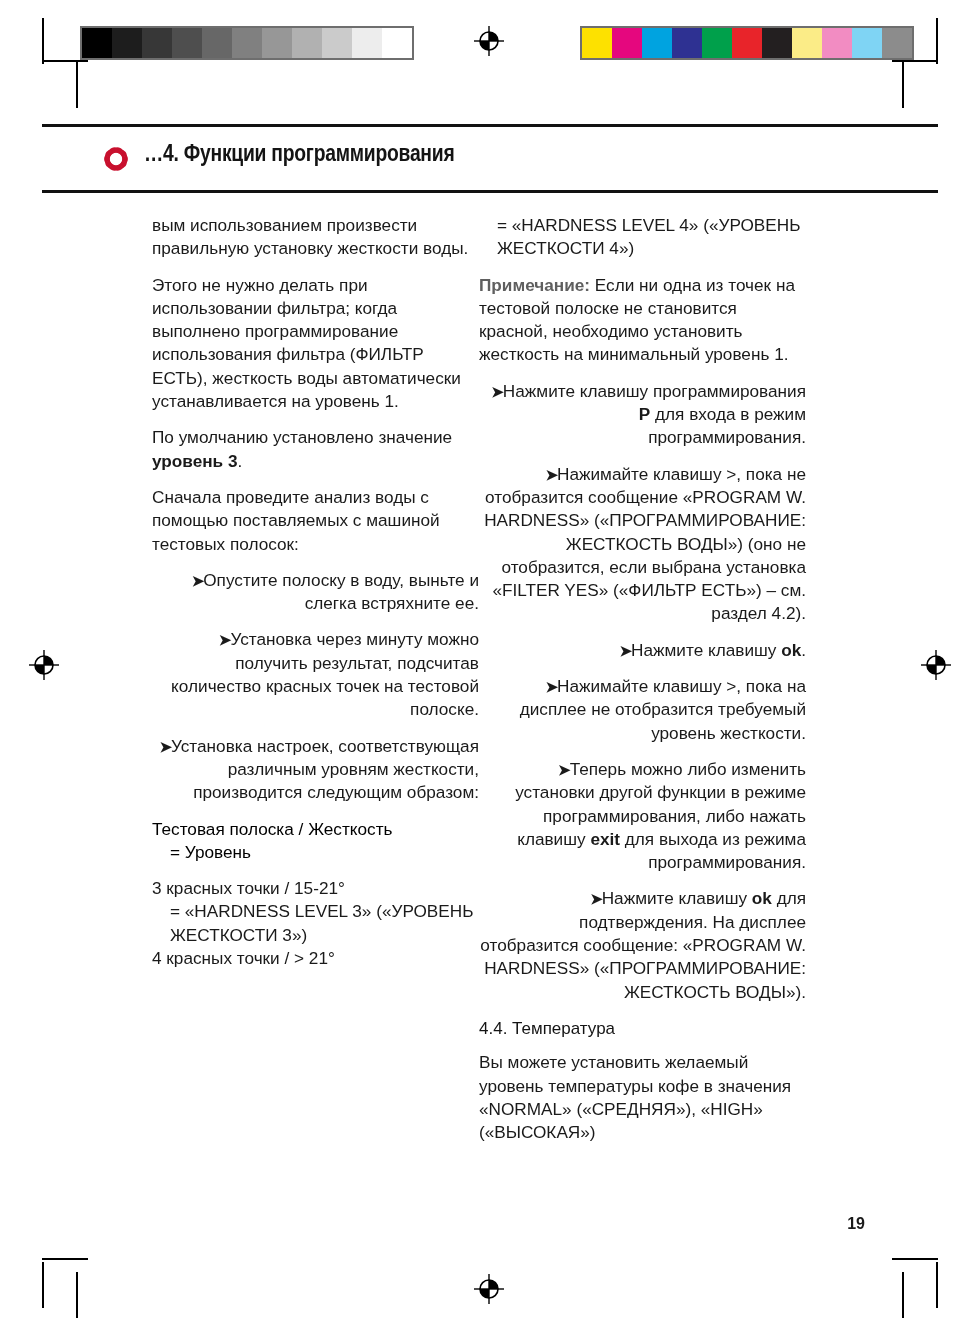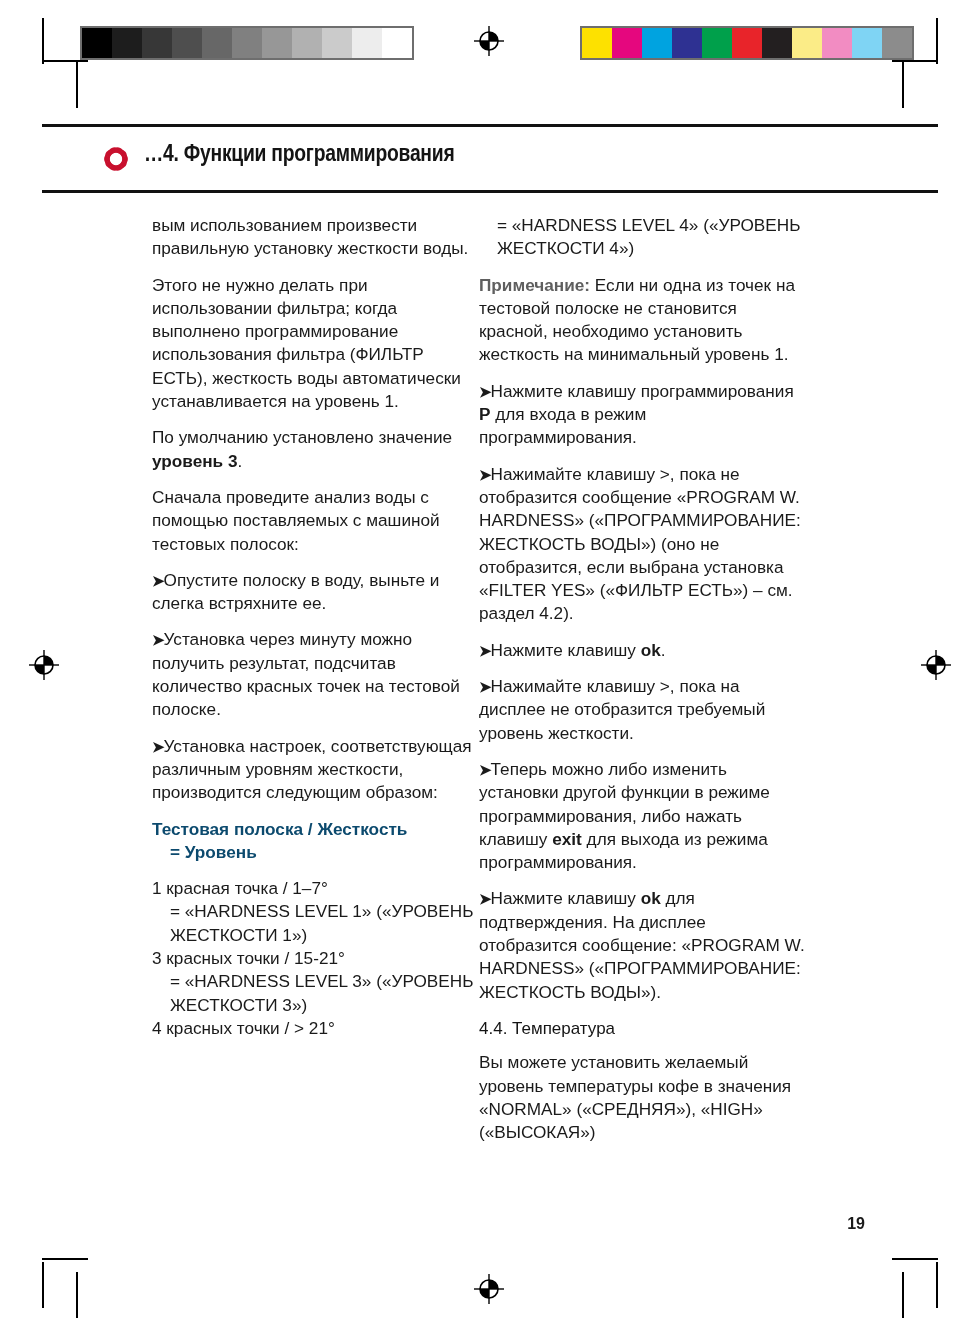--- a/index.html
+++ b/index.html
@@ -90,37 +90,37 @@
     width: 327px;
   }
   p {
     margin: 0 0 13px 0;
     font-size: 17.2px;
     line-height: 23.3px;
     color: #1a1a1a;
     text-align: left;
   }
   p.tight { margin-bottom: 0; }
-  p.bullet { text-indent: 0; }
+  p.bullet { text-indent: 0; text-align: right; }
   p .arrow {
     font-weight: bold;
     font-size: 15px;
     letter-spacing: -1px;
   }
   b, strong { font-weight: bold; }
   .note-label {
     font-weight: bold;
     color: #5f5f5f;
   }
   h3.subhead {
     margin: 0 0 13px 0;
     font-size: 17.2px;
     line-height: 23.3px;
-    font-weight: bold;
-    color: #0c4a6e;
+    font-weight: normal;
+    color: #000000;
   }
   h4.subsub {
     margin: 2px 0 11px 0;
     font-size: 17px;
     line-height: 23.3px;
     font-weight: normal;
     color: #141414;
   }
   .hang {
     display: block;
@@ -253,24 +253,20 @@
     <p class="bullet"><span class="arrow">➤</span><span>Установка через минуту можно получить результат, подсчитав количество красных точек на тестовой полоске.</span></p>
 
     <p class="bullet"><span class="arrow">➤</span><span>Установка настроек, соответствующая различным уровням жесткости, производится следующим образом:</span></p>
 
     <h3 class="subhead">
       <span>Тестовая полоска / Жесткость</span><br>
       <span class="hang">= Уровень</span>
     </h3>
 
     <p class="tight">
-      <span>1 красная точка / 1–7°</span><br>
-      <span class="hang">= «HARDNESS LEVEL 1» («УРОВЕНЬ ЖЕСТКОСТИ 1»)</span>
-    </p>
-    <p class="tight">
       <span>3 красных точки / 15-21°</span><br>
       <span class="hang">= «HARDNESS LEVEL 3» («УРОВЕНЬ ЖЕСТКОСТИ 3»)</span>
     </p>
     <p class="tight">
       <span>4 красных точки / &gt; 21°</span>
     </p>
 
   </div>
 
   <div class="column">

